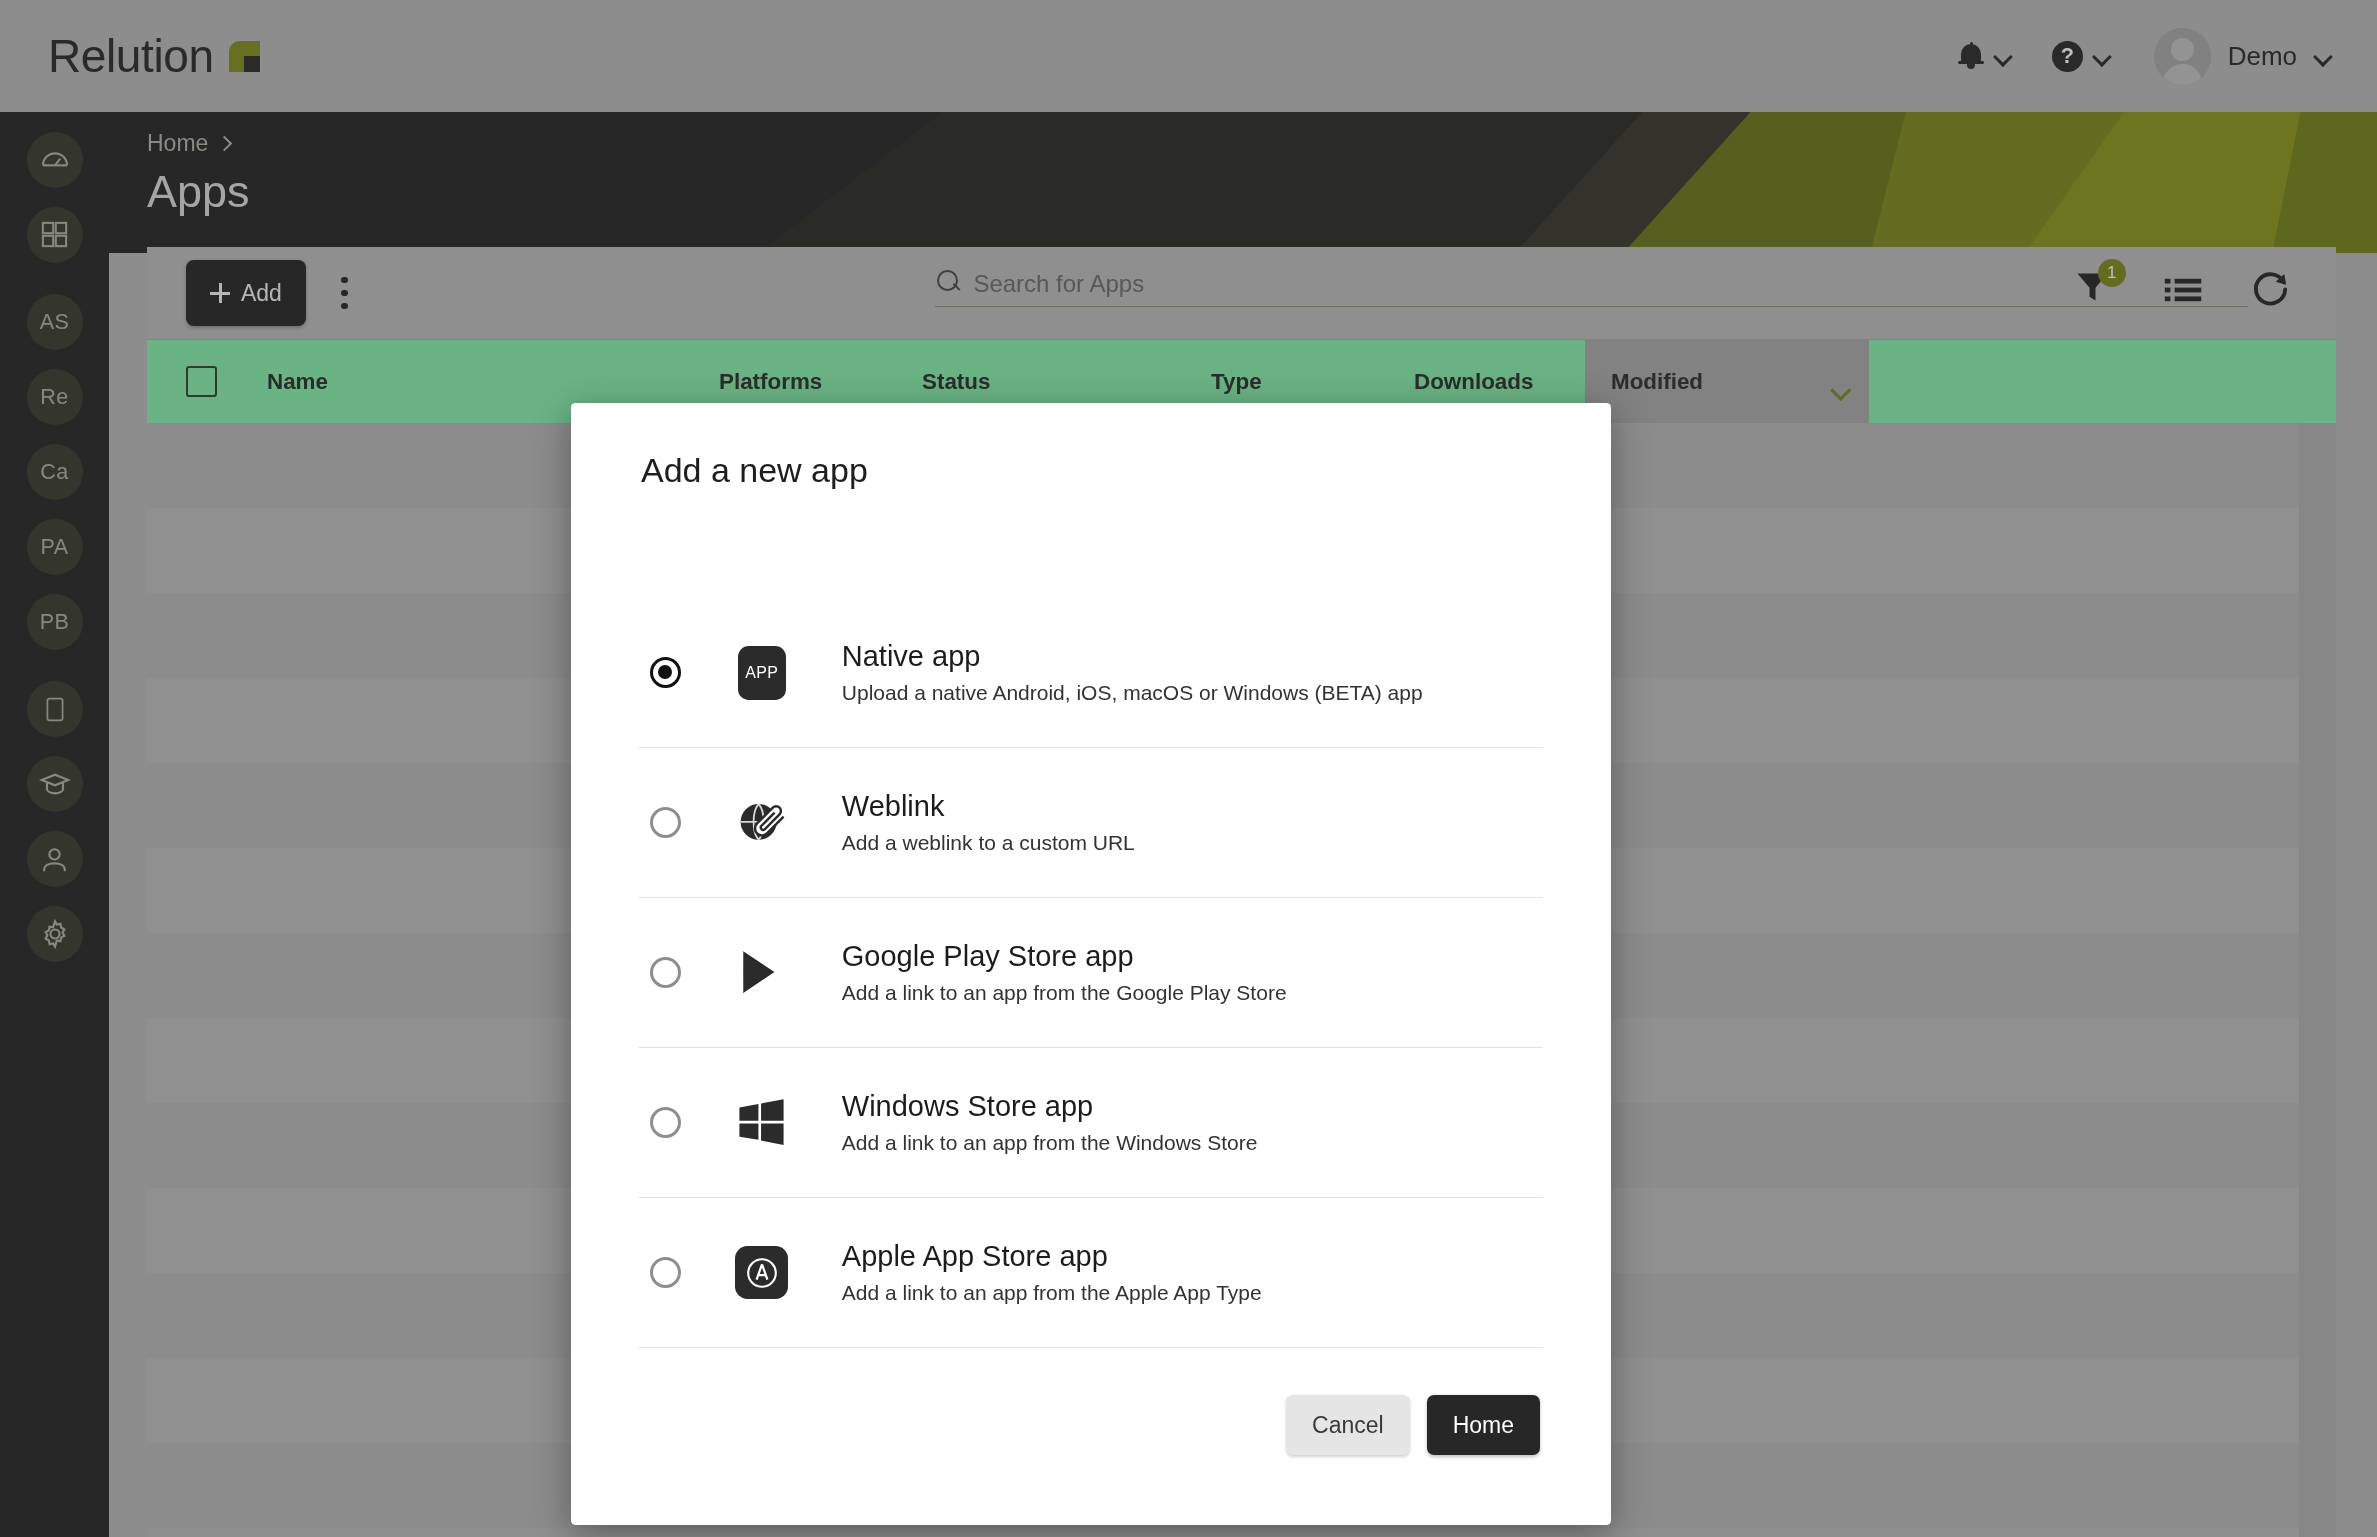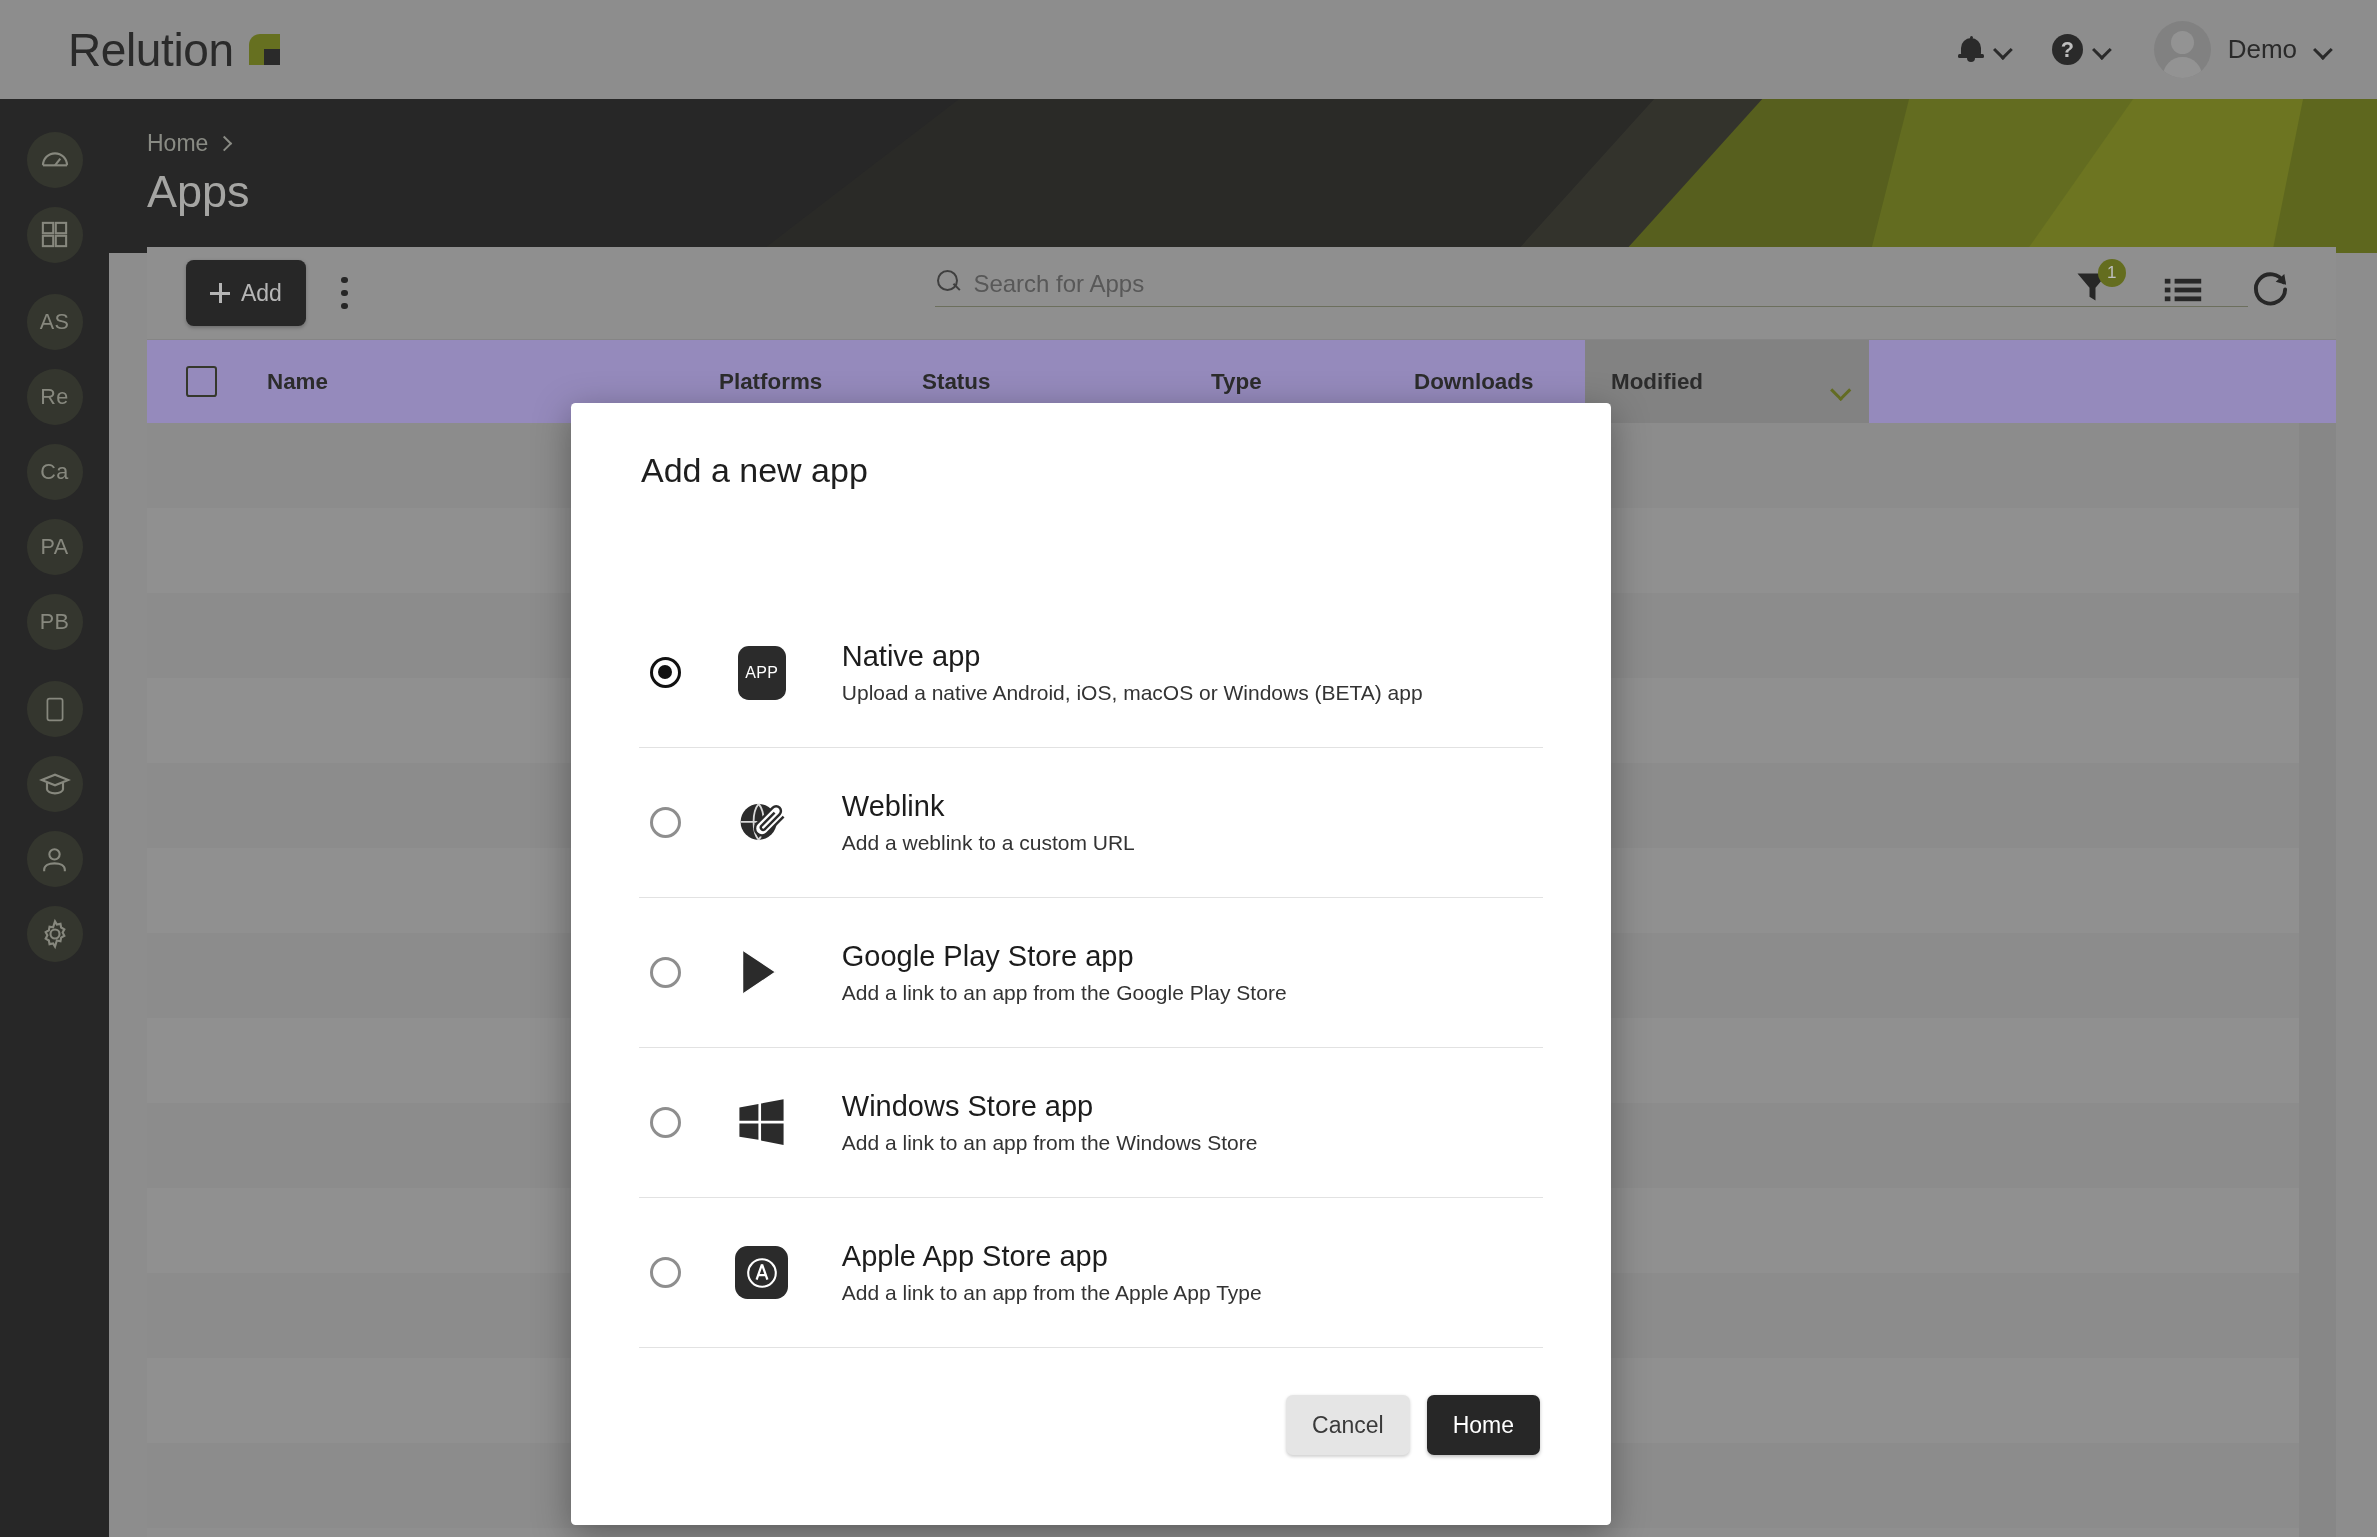--- a/index.html
+++ b/index.html
@@ -11,25 +11,24 @@
   }
   #app {
     position: relative;
     width: 2377px; height: 1537px;
     background: #b9b9b9;
   }
 
   
   .topbar {
     position: absolute; left: 0; top: 0;
-    width: 2377px; height: 99px;
+    width: 2377px; height: 112px;
     background: #b9b9b9;
     display: flex; align-items: center;
     z-index: 40;
-    padding-left: 20px;
   }
   .brand { display: flex; align-items: center; margin-left: 48px; }
   .brand-text {
     font-size: 46px; font-weight: 400; color: #2b2b2b; letter-spacing: -0.4px;
   }
   .brand-mark {
     width: 31px; height: 31px; margin-left: 15.4px; position: relative;
   }
   .brand-mark .m1 {
     position: absolute; inset: 0;
@@ -211,21 +210,21 @@
     width: 28px; height: 28px; border-radius: 50%;
     background: #7f8c1c; color: #fff;
     font-size: 17px; display: flex; align-items: center; justify-content: center;
   }
   .listicon { width: 40px; height: 28px; cursor: pointer; }
   .refresh { width: 39px; height: 39px; cursor: pointer; }
 
   
   .thead {
     position: relative; height: 83px;
-    background: #c4b5fd;
+    background: #86efac;
     display: flex; align-items: center;
     font-size: 22.4px; font-weight: 700; color: #2e2e2e;
   }
   .col-hl {
     position: absolute; left: 1438px; top: 0; width: 284px; height: 83px;
     background: #aaaaaa;
   }
   .th { position: absolute; }
   .chkbox {
     width: 31px; height: 31px; border: 2.3px solid #3c3f2e; border-radius: 3.1px;

